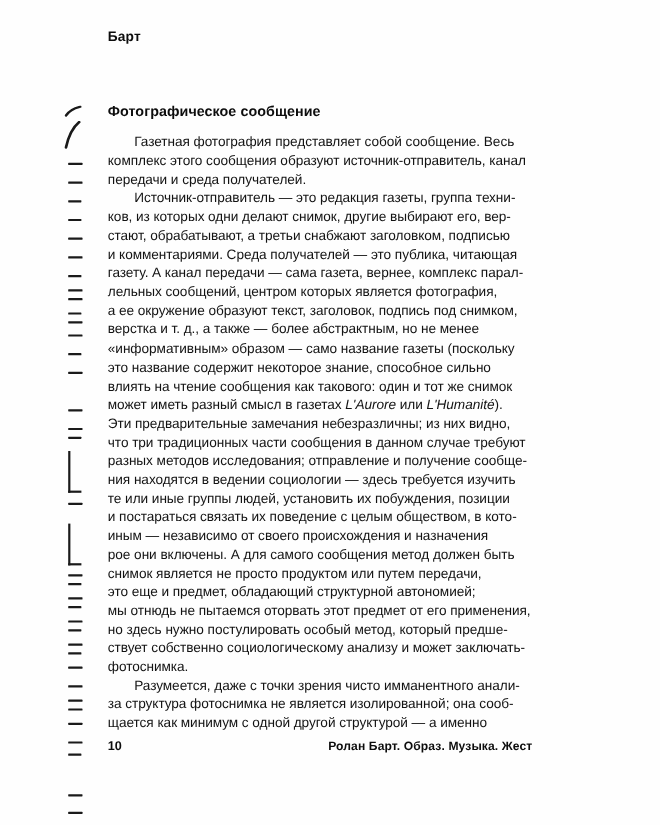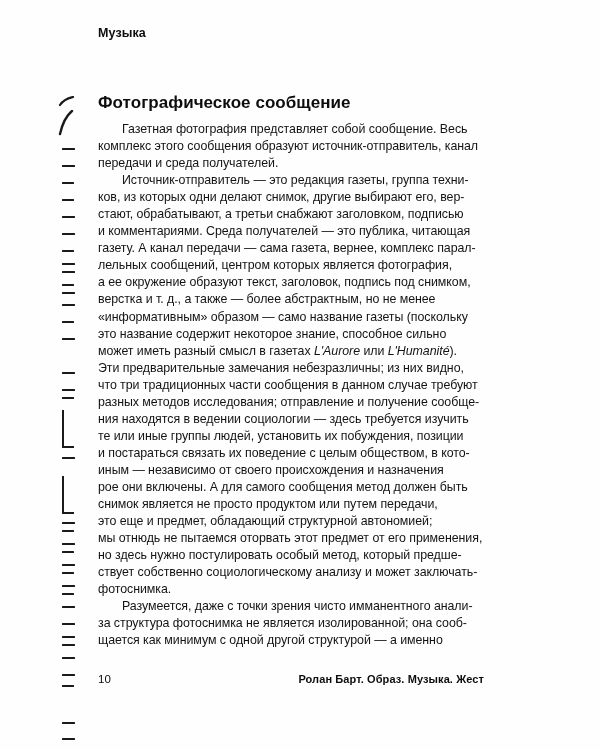--- a/index.html
+++ b/index.html
@@ -57,21 +57,21 @@
     font-weight: bold;
     letter-spacing: 0.1px;
     color: #0d0d0d;
   }
 
   
   .section-heading {
     position: absolute;
     left: 98px;
     top: 93px;
-    font-size: 17px;
+    font-size: 13px;
     font-weight: bold;
     letter-spacing: 0.05px;
     color: #0d0d0d;
   }
 
   
   .body-block {
     position: absolute;
     left: 74px;
     top: 121px;
@@ -97,21 +97,21 @@
     position: absolute;
     left: 98px;
     top: 673px;
     width: 386px;
     display: flex;
     justify-content: space-between;
     align-items: baseline;
   }
   .folio {
     font-size: 11.5px;
-    font-weight: normal;
+    font-weight: bold;
     color: #0d0d0d;
   }
   .book-title {
     font-size: 11px;
     font-weight: bold;
     letter-spacing: 0.1px;
     color: #0d0d0d;
     text-align: center;
   }
 </style>
@@ -168,21 +168,21 @@
     <div class="mark-dash" style="top:623px;left:62px;width:13px;"></div>
     <div class="mark-dash" style="top:636px;left:62px;width:13px;"></div>
     <div class="mark-dash" style="top:644px;left:62px;width:13px;"></div>
     <div class="mark-dash" style="top:657px;left:62px;width:13px;"></div>
     <div class="mark-dash" style="top:674px;left:62px;width:13px;"></div>
     <div class="mark-dash" style="top:685px;left:62px;width:12px;"></div>
     <div class="mark-dash" style="top:722px;left:62px;width:13px;"></div>
     <div class="mark-dash" style="top:738px;left:62px;width:13px;"></div>
   </div>
 
-  <div class="running-head">Музыка</div>
+  <div class="running-head">Барт</div>
 
   <div class="section-heading">Фотографическое сообщение</div>
 
   <div class="body-block">
 
     <div class="para">
       <span class="ln indent">Газетная фотография представляет собой сообщение. Весь</span>
       <span class="ln">комплекс этого сообщения образуют источник-отправитель, канал</span>
       <span class="ln">передачи и среда получателей.</span>
     </div>
@@ -191,20 +191,21 @@
       <span class="ln indent">Источник-отправитель — это редакция газеты, группа техни-</span>
       <span class="ln">ков, из которых одни делают снимок, другие выбирают его, вер-</span>
       <span class="ln">стают, обрабатывают, а третьи снабжают заголовком, подписью</span>
       <span class="ln">и комментариями. Среда получателей — это публика, читающая</span>
       <span class="ln">газету. А канал передачи — сама газета, вернее, комплекс парал-</span>
       <span class="ln">лельных сообщений, центром которых является фотография,</span>
       <span class="ln">а ее окружение образуют текст, заголовок, подпись под снимком,</span>
       <span class="ln">верстка и т. д., а также — более абстрактным, но не менее</span>
       <span class="ln">«информативным» образом — само название газеты (поскольку</span>
       <span class="ln">это название содержит некоторое знание, способное сильно</span>
+      <span class="ln">влиять на чтение сообщения как такового: один и тот же снимок</span>
       <span class="ln" id="line-italic">может иметь разный смысл в газетах <span class="it">L'Aurore</span> или <span class="it">L'Humanité</span>).</span>
       <span class="ln">Эти предварительные замечания небезразличны; из них видно,</span>
       <span class="ln">что три традиционных части сообщения в данном случае требуют</span>
       <span class="ln">разных методов исследования; отправление и получение сообще-</span>
       <span class="ln">ния находятся в ведении социологии — здесь требуется изучить</span>
       <span class="ln">те или иные группы людей, установить их побуждения, позиции</span>
       <span class="ln">и постараться связать их поведение с целым обществом, в кото-</span>
       <span class="ln">иным — независимо от своего происхождения и назначения</span>
       <span class="ln">рое они включены. А для самого сообщения метод должен быть</span>
       <span class="ln">снимок является не просто продуктом или путем передачи,</span>

